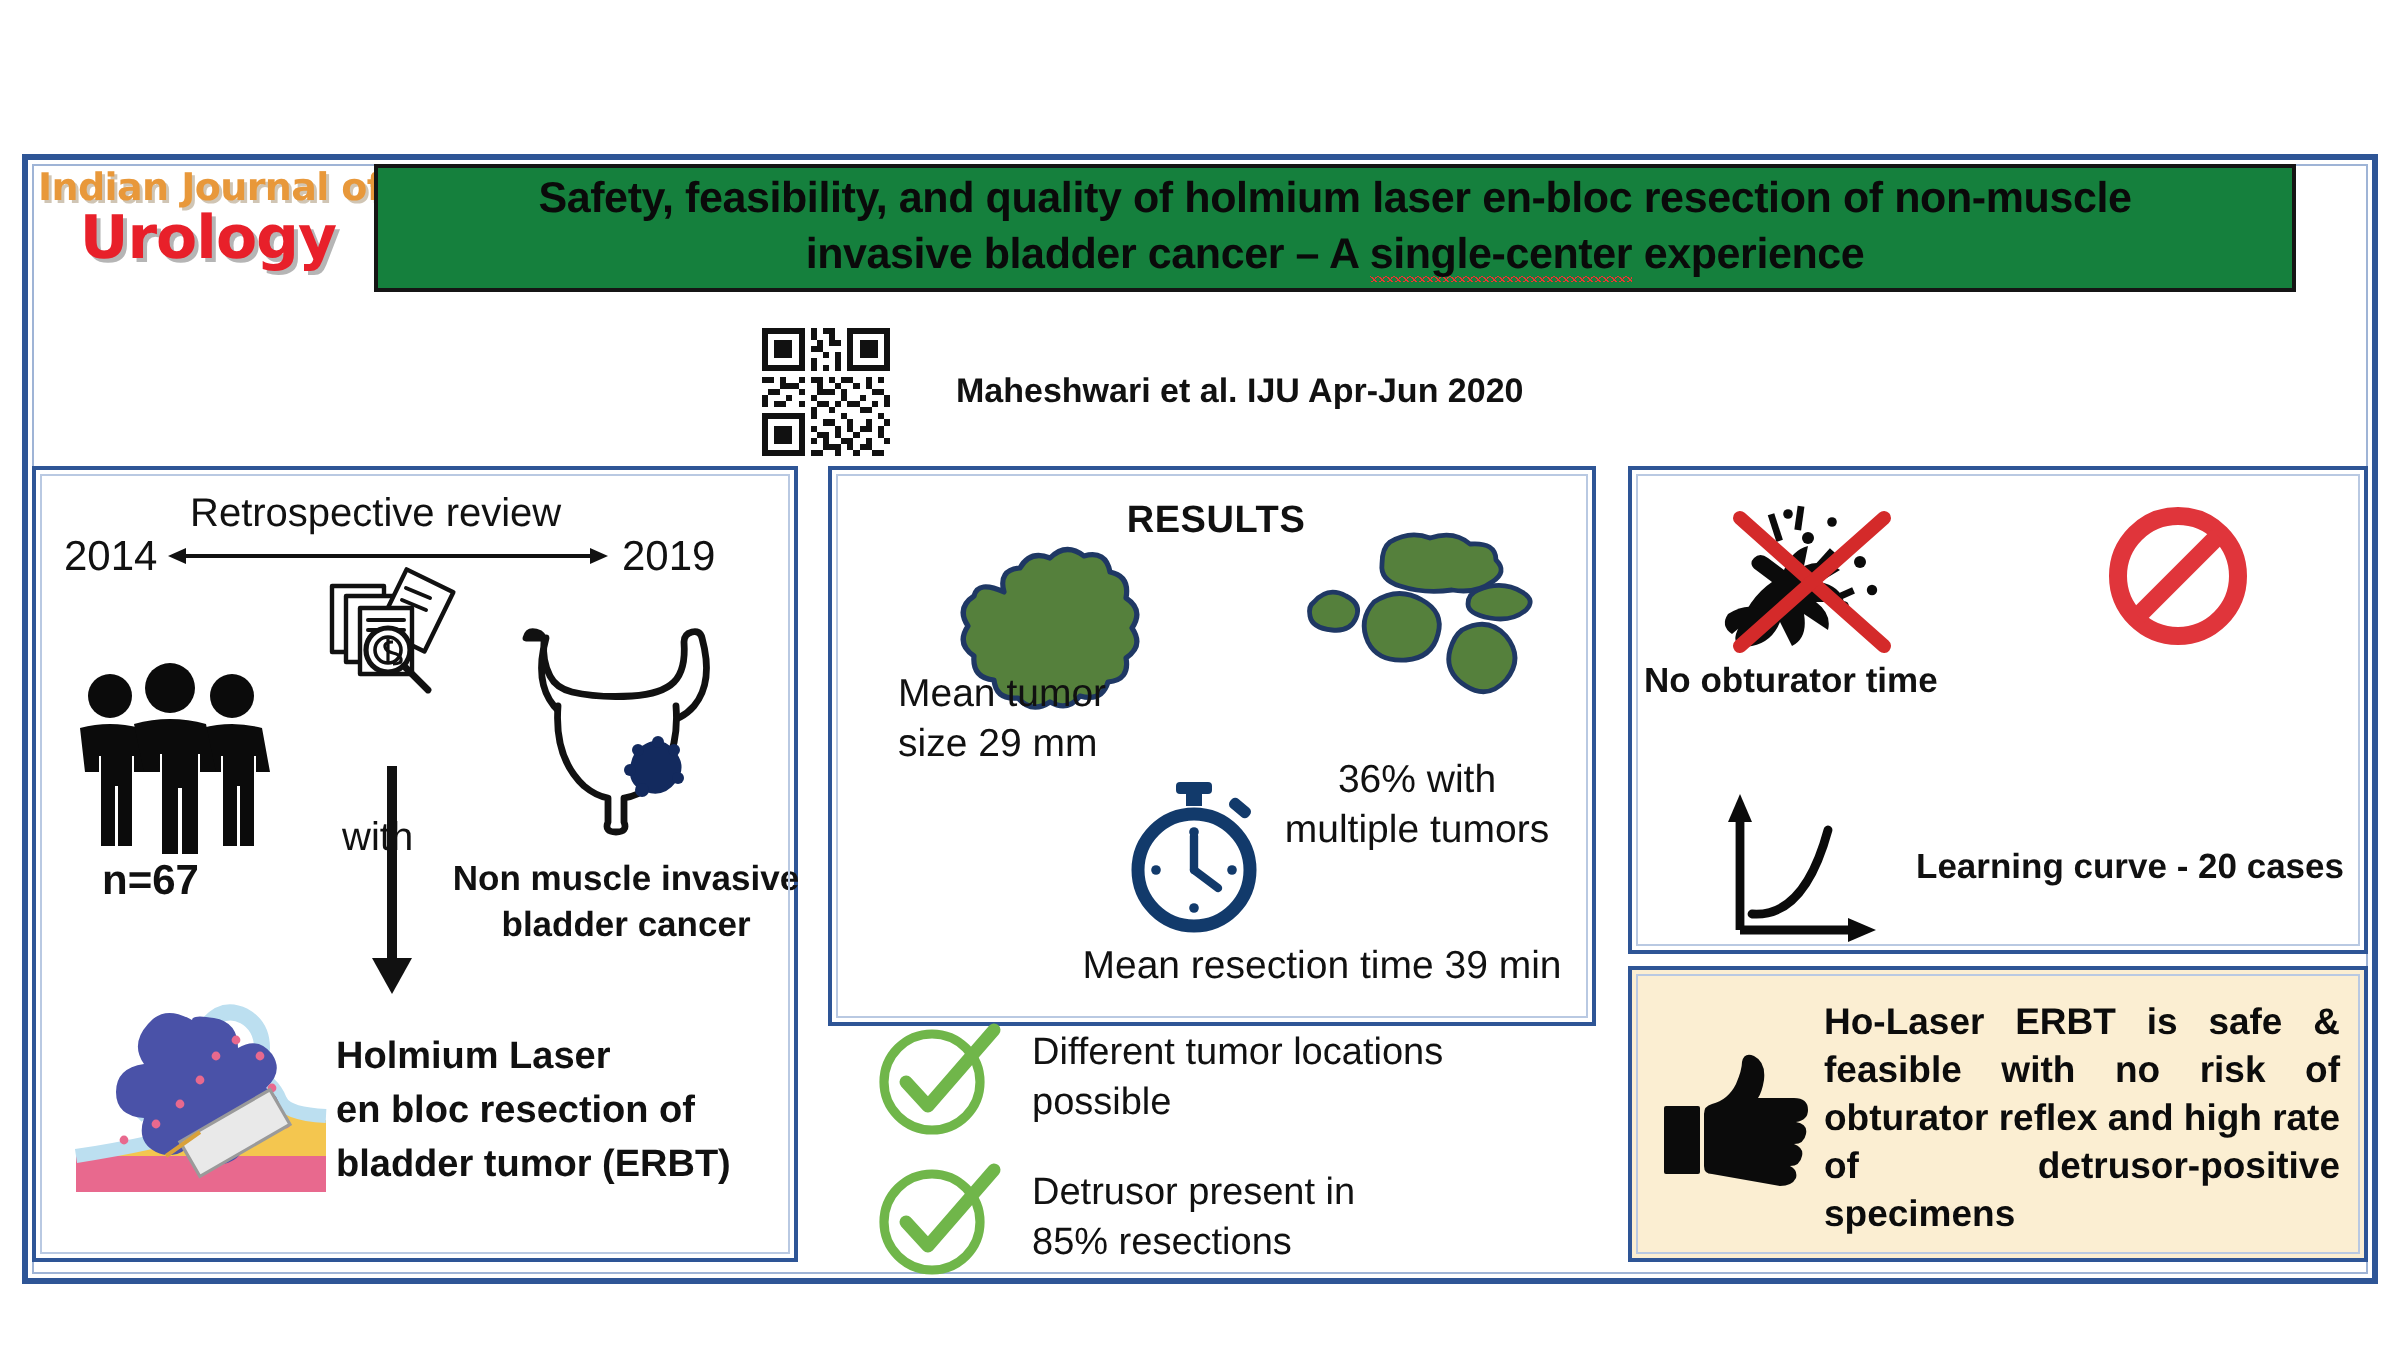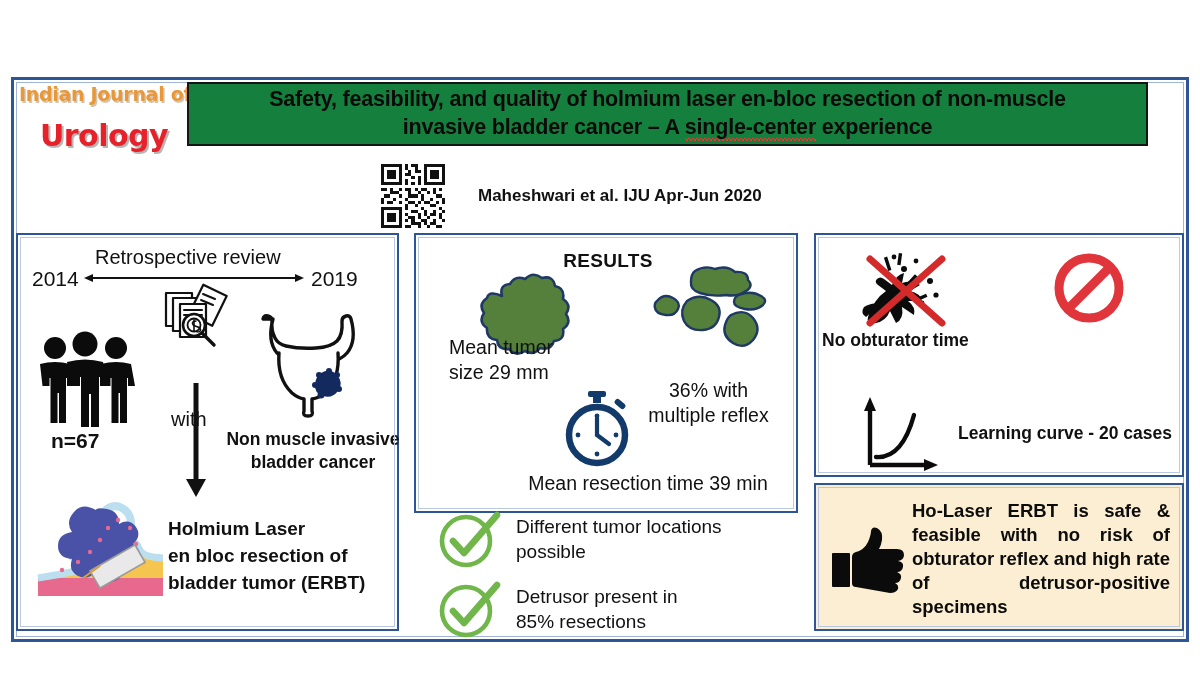--- a/index.html
+++ b/index.html
@@ -28,21 +28,21 @@
   .logo-l1{
     font-family:"DejaVu Sans", sans-serif;
     font-weight:bold;font-size:19px;color:#e8983a;
     letter-spacing:-0.3px;
     text-shadow:1.5px 1.5px 0 rgba(120,90,40,.35);
     white-space:nowrap;
   }
   .logo-l2{
     font-family:"DejaVu Sans", sans-serif;
     font-weight:bold;font-size:30px;color:#e8202a;
-    letter-spacing:-0.5px;margin-top:17px;
+    letter-spacing:-0.5px;margin-top:1px;
     text-shadow:2px 2px 0 rgba(90,90,90,.45);
     white-space:nowrap;
   }
 
   .title-box{
     position:absolute;left:187px;top:82px;width:961px;height:64px;
     border:2px solid #151515;background:#15803d;box-sizing:border-box;
     display:flex;align-items:center;justify-content:center;
   }
   .title-box .inner{
@@ -371,39 +371,39 @@
         <path d="M80 50 q13 -7 22 3 q9 11 0 22 q-9 10 -20 3 q-11 -7 -8 -18 q2 -7 6 -10 z" fill="#55803c" stroke="#1f3864" stroke-width="2.4" stroke-linejoin="round"></path>
       </svg>
     </span>
 
     <div class="abs txt midtxt" style="left:33px;top:100px;">
       <span>Mean tumor</span><br>
       <span>size 29 mm</span>
     </div>
     <div class="abs txt midtxt-c" style="left:205px;top:100px;width:175px;margin-top:43px;">
       <span>36% with</span><br>
-      <span>multiple reflex</span>
+      <span>multiple tumors</span>
     </div>
 
     <span class="abs" style="left:143px;top:156px;">
       <svg width="76" height="76" viewBox="0 0 76 76">
         <rect x="29" y="0" width="18" height="6" rx="2" fill="#123a6b"></rect>
         <rect x="34" y="5" width="8" height="7" fill="#123a6b"></rect>
         <rect x="55" y="10" width="12" height="6" rx="2.5" fill="#123a6b" transform="rotate(40 61 13)"></rect>
         <circle cx="38" cy="44" r="28" fill="none" stroke="#123a6b" stroke-width="6.5"></circle>
         <line x1="38" y1="44" x2="38" y2="27" stroke="#123a6b" stroke-width="4.2" stroke-linecap="round"></line>
         <line x1="38" y1="44" x2="50" y2="53" stroke="#123a6b" stroke-width="4.2" stroke-linecap="round"></line>
         <circle cx="38" cy="25" r="2.4" fill="#123a6b"></circle>
         <circle cx="57" cy="44" r="2.4" fill="#123a6b"></circle>
         <circle cx="38" cy="63" r="2.4" fill="#123a6b"></circle>
         <circle cx="19" cy="44" r="2.4" fill="#123a6b"></circle>
       </svg>
     </span>
 
-    <div class="abs txt midtxt-c" style="left:0;top:236px;width:384px;padding-left:40px;">Mean resection time 39 min</div>
+    <div class="abs txt midtxt-c" style="left:13px;top:236px;width:384px;padding-left:40px;">Mean resection time 39 min</div>
 
     <span class="abs" style="left:22px;top:275px;">
       <svg width="62" height="60" viewBox="0 0 62 60">
         <circle cx="28" cy="31" r="24" fill="none" stroke="#70b64a" stroke-width="4.6"></circle>
         <path d="M15 31 l11 12 l33 -38" fill="none" stroke="#70b64a" stroke-width="6.5" stroke-linecap="round" stroke-linejoin="round"></path>
       </svg>
     </span>
     <div class="abs txt checktxt" style="left:100px;top:279px;">
       <span>Different tumor locations</span><br>
       <span>possible</span>

